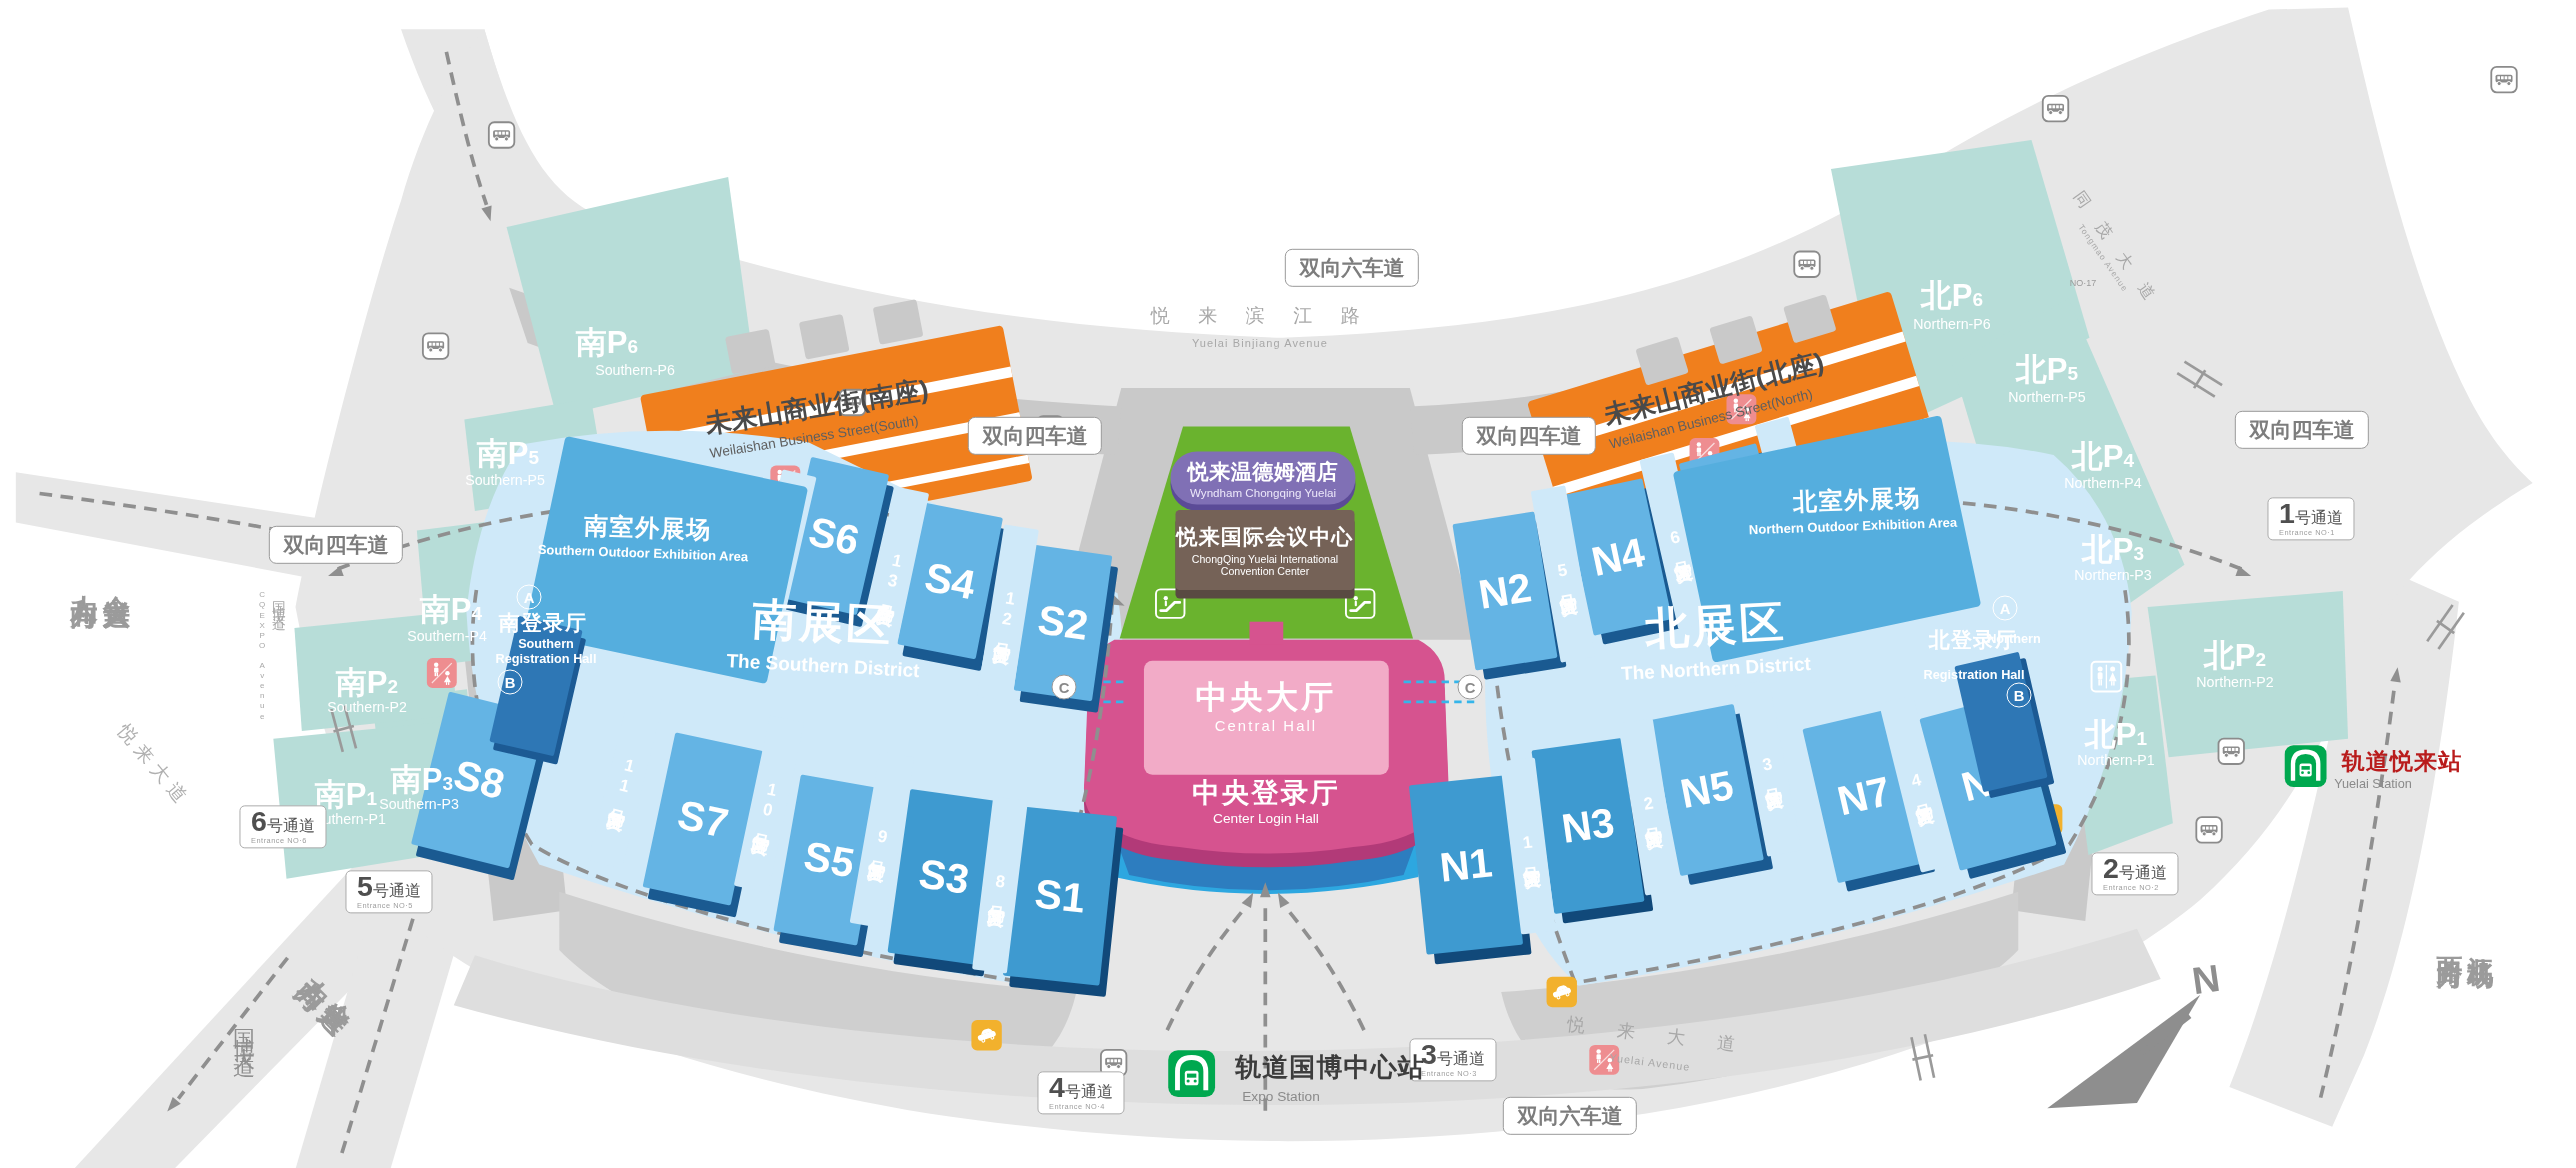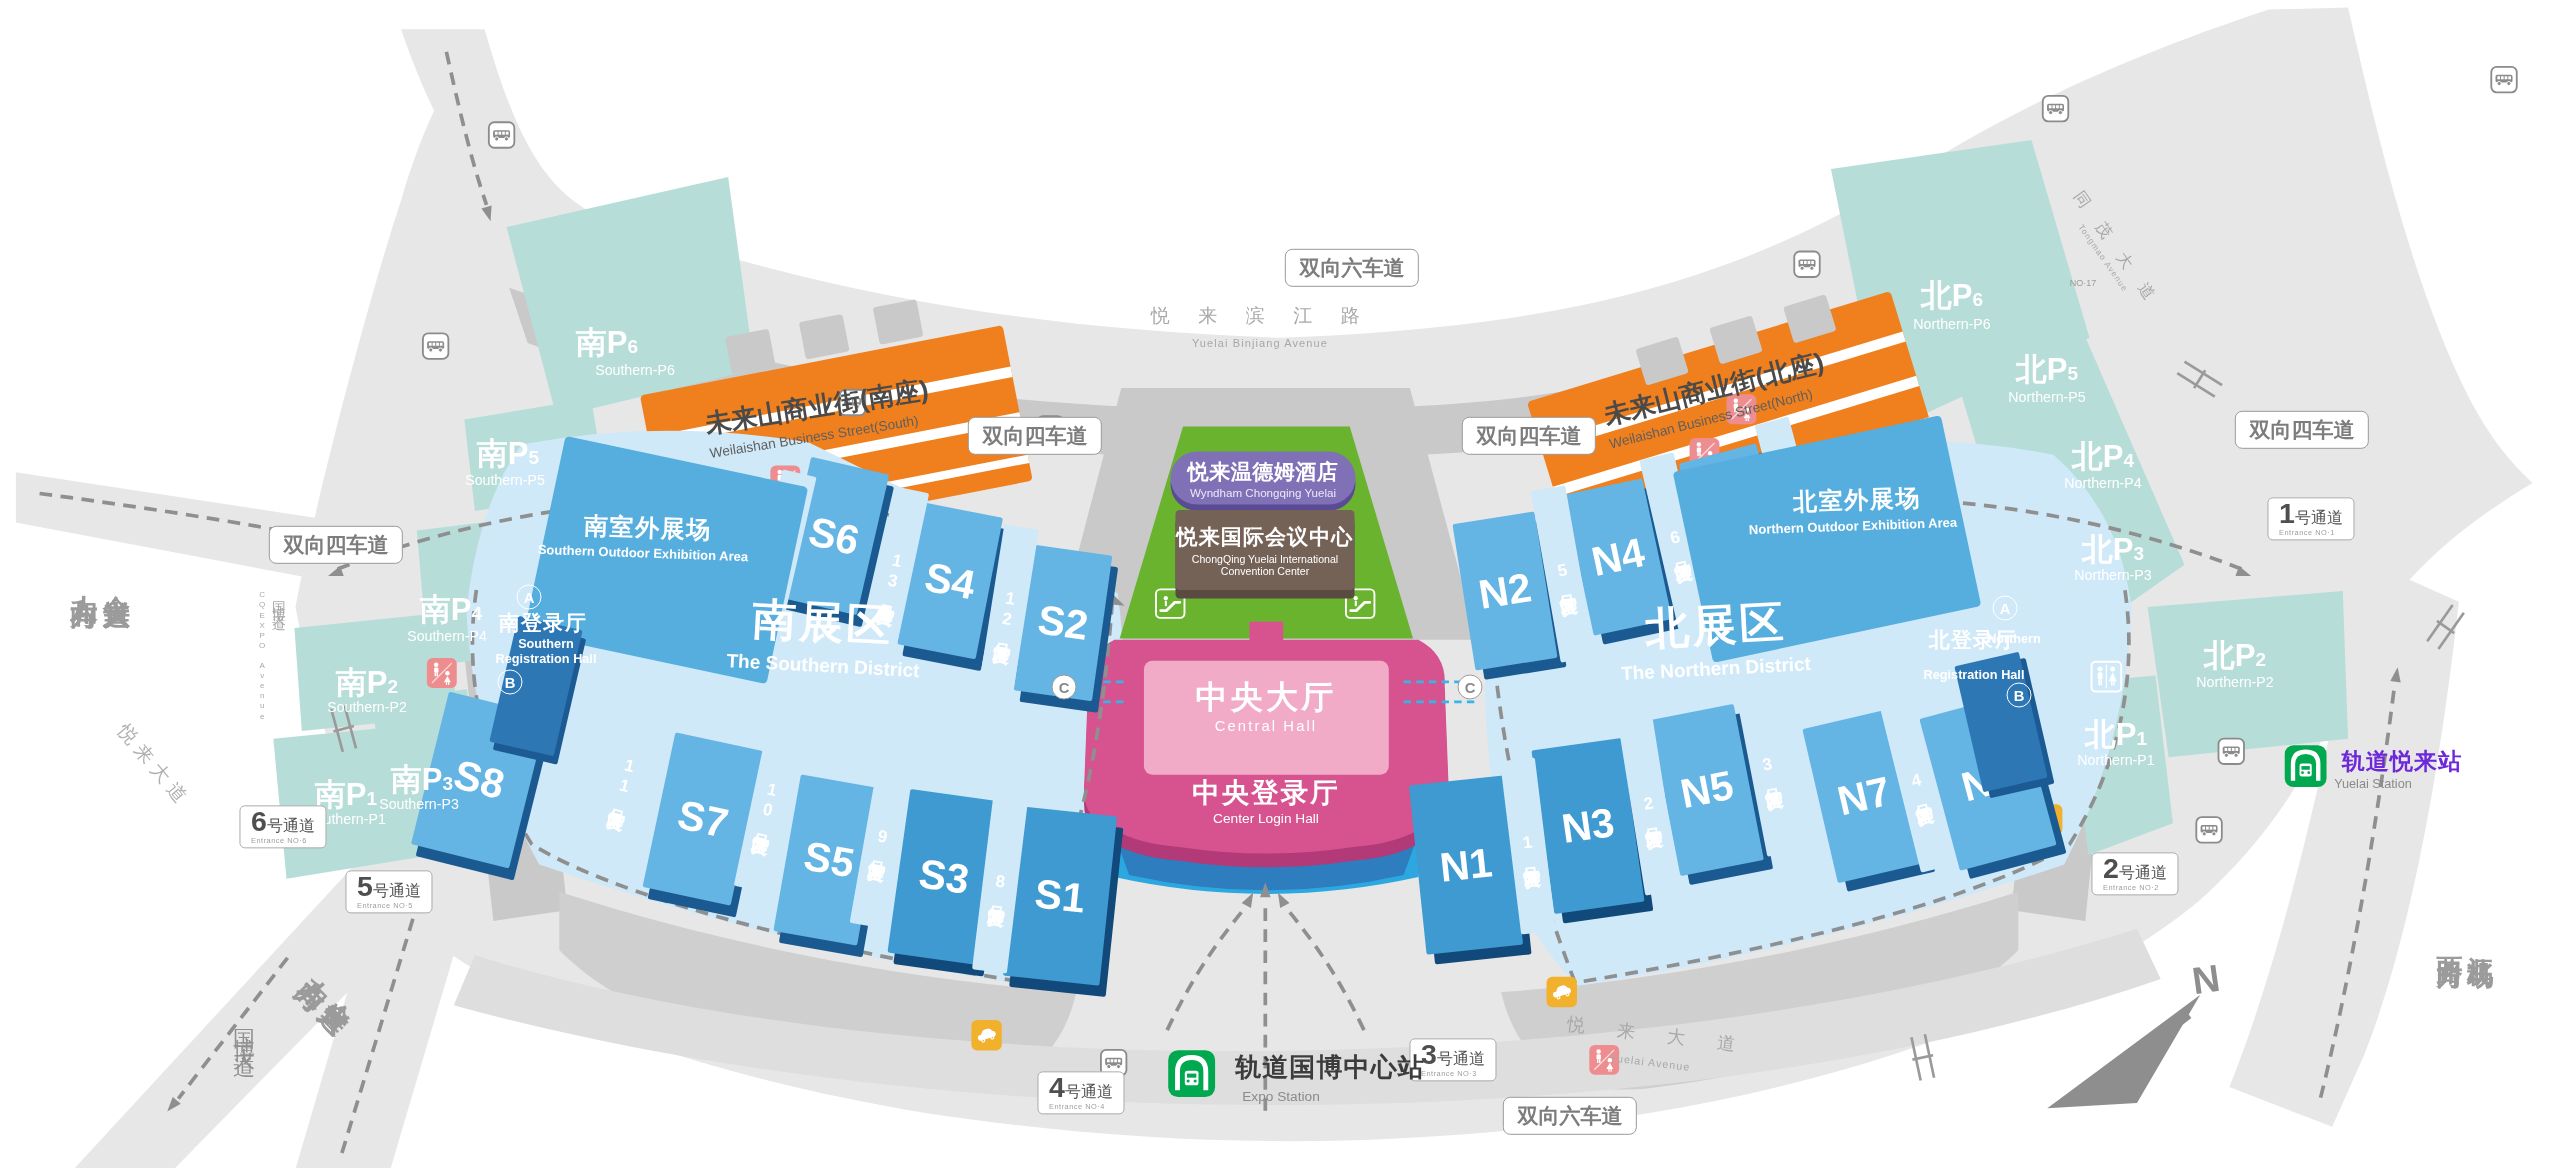--- a/index.html
+++ b/index.html
@@ -380,21 +380,21 @@
 
 <div class="pin ent" style="left:2311px;top:519px;"><span class="e-n">1</span><span class="e-t">号通道</span><span class="e-en">Entrance NO·1</span></div>
 <div class="pin ent" style="left:2135px;top:874px;"><span class="e-n">2</span><span class="e-t">号通道</span><span class="e-en">Entrance NO·2</span></div>
 <div class="pin ent" style="left:1453px;top:1060px;"><span class="e-n">3</span><span class="e-t">号通道</span><span class="e-en">Entrance NO·3</span></div>
 <div class="pin ent" style="left:1081px;top:1093px;"><span class="e-n">4</span><span class="e-t">号通道</span><span class="e-en">Entrance NO·4</span></div>
 <div class="pin ent" style="left:389px;top:892px;"><span class="e-n">5</span><span class="e-t">号通道</span><span class="e-en">Entrance NO·5</span></div>
 <div class="pin ent" style="left:283px;top:827px;"><span class="e-n">6</span><span class="e-t">号通道</span><span class="e-en">Entrance NO·6</span></div>
 
 <div class="pin b" style="left:1330px;top:1067px;font-size:26px;color:#3c3c3c;letter-spacing:1.1px;">轨道国博中心站</div>
 <div class="pin" style="left:1281px;top:1096px;font-size:13.7px;color:#8a8a8a;">Expo Station</div>
-<div class="pin b" style="left:2402px;top:761px;font-size:23px;color:#6d28d9;letter-spacing:1.1px;">轨道悦来站</div>
+<div class="pin b" style="left:2402px;top:761px;font-size:23px;color:#b91c1c;letter-spacing:1.1px;">轨道悦来站</div>
 <div class="pin" style="left:2373px;top:784px;font-size:12.7px;color:#8a8a8a;">Yuelai Station</div>
 
 <div class="pin roadlbl" style="left:1261px;top:316px;font-size:19px;letter-spacing:11.6px;">悦 来 滨 江 路</div>
 <div class="pin roadlbl" style="left:1260px;top:343px;font-size:11px;letter-spacing:1.1px;">Yuelai Binjiang Avenue</div>
 <div class="pin roadlbl vtext" style="left:272px;top:656px;font-size:13.7px;line-height:1.5;">
   <span style="display:block;letter-spacing:5.3px;">国博大道</span>
   <span style="display:block;font-size:8px;letter-spacing:1.1px;">CQEXPO Avenue</span>
 </div>
 <div class="pin roadlbl vtext" style="left:244px;top:1030px;font-size:22px;letter-spacing:9.5px;color:#8f8f8f;">国博大道</div>
 <div class="pin roadlbl" style="left:154px;top:766px;--r:50deg;font-size:19px;letter-spacing:6.3px;color:#b0b0b0;">悦来大道</div>

